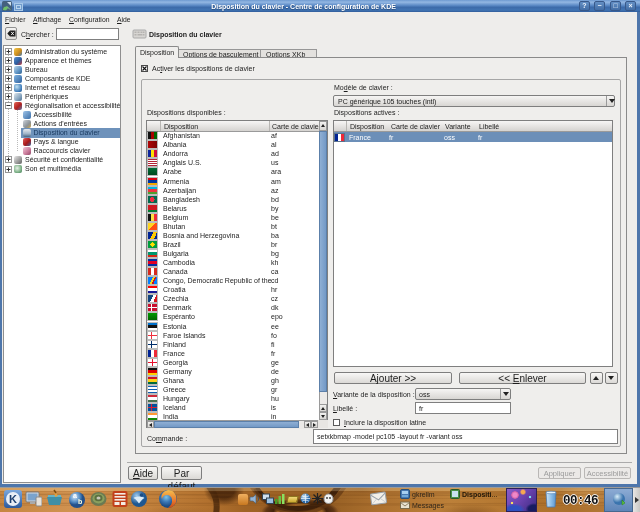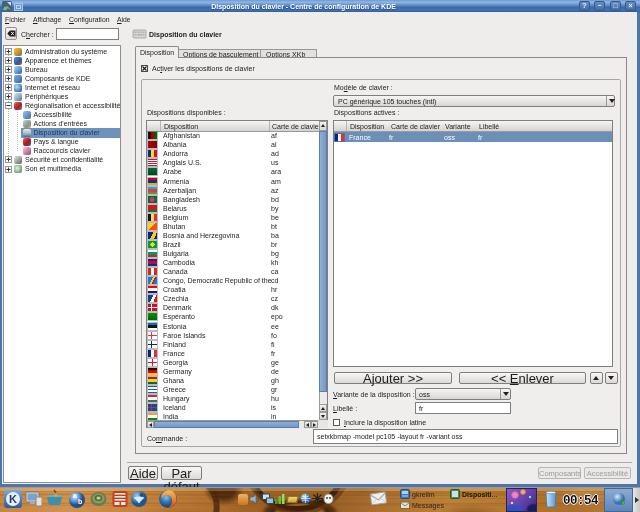--- a/index.html
+++ b/index.html
@@ -1,21 +1,21 @@
 <!DOCTYPE html>
 <html><head><meta charset="utf-8"><style>
 html,body{margin:0;padding:0}
 body{width:640px;height:512px;position:relative;overflow:hidden;font-family:"Liberation Sans",sans-serif;background:#eeedeb}
 .a{position:absolute}
 .t{position:absolute;font-size:7px;color:#1c1c1c;white-space:nowrap;line-height:9px}
 u{text-decoration:underline}
 
 .wbtn{position:absolute;top:1px;width:11px;height:10px;background:linear-gradient(#6490c5,#426da5);border:1px solid #38598a;border-radius:2px;box-sizing:border-box;color:#eef4fb;font-size:7px;font-weight:bold;text-align:center;line-height:8.5px}
 
-.btn{position:absolute;background:linear-gradient(#f8f7f6,#dbd9d6);border:1px solid #7e7e7e;border-radius:2px;box-sizing:border-box;font-size:13px;color:#1c1c1c;text-align:center}
+.btn{position:absolute;background:linear-gradient(#f8f7f6,#dbd9d6);border:1px solid #7e7e7e;border-radius:2px;box-sizing:border-box;font-size:10px;color:#1c1c1c;text-align:center}
 .btnd{position:absolute;background:#ebe9e7;border:1px solid #b9b7b5;border-radius:2px;box-sizing:border-box;font-size:7.5px;color:#9b9b9b;text-align:center}
 .inp{position:absolute;background:#fff;border:1px solid #7f7f7f;box-sizing:border-box}
 .cmb{position:absolute;background:linear-gradient(#f6f5f4,#d8d6d3);border:1px solid #7e7e7e;border-radius:2px;box-sizing:border-box}
 .arr{position:absolute;width:0;height:0}
 .exp{position:absolute;left:5px;width:7px;height:7px;background:#fff;border:1px solid #969696;box-sizing:border-box;font-size:7px;line-height:5px;text-align:center;color:#333}
 .tico{position:absolute;width:8px;height:8px;border-radius:2px}
 .flag{position:absolute;width:9px;height:7px;box-shadow:0 0 0 1px rgba(60,60,60,.35)}
 </style></head>
 <body>
 
@@ -335,21 +335,21 @@
 <div class="a" style="left:333px;top:419px;width:7px;height:7px;background:#fff;border:1px solid #5a5a5a;box-sizing:border-box"></div>
 <div class="t" style="left:344px;top:418px"><u>I</u>nclure la disposition latine</div>
 
 <div class="t" style="left:147px;top:434px">Co<u>m</u>mande :</div>
 <div class="inp" style="left:313px;top:429px;width:305px;height:15px"></div>
 <div class="t" style="left:317px;top:432px">setxkbmap -model pc105 -layout fr -variant oss</div>
 
 <div class="a" style="left:127px;top:462px;width:505px;height:1px;background:#ababab"></div>
 <div class="btn" style="left:128px;top:466px;width:30px;height:14px;line-height:13px"><u>A</u>ide</div>
 <div class="btn" style="left:161px;top:466px;width:41px;height:14px;line-height:13px">Par <u>d</u>éfaut</div>
-<div class="btnd" style="left:538px;top:467px;width:43px;height:12px;line-height:11px">Composants</div>
+<div class="btnd" style="left:538px;top:467px;width:43px;height:12px;line-height:11px">Appliquer</div>
 <div class="btnd" style="left:584px;top:467px;width:47px;height:12px;line-height:11px">Accessibilité</div>
 
 <div id="task">
 <div class="a" style="left:0;top:487px;width:640px;height:1px;background:#9a9a9a"></div>
 <div class="a" style="left:0;top:488px;width:640px;height:24px;background:
 radial-gradient(ellipse 46px 16px at 300px 24px, rgba(58,30,8,0) 48%, rgba(62,32,10,.95) 58%, rgba(90,50,18,.9) 74%, rgba(140,86,36,.35) 84%, rgba(0,0,0,0) 92%),
 radial-gradient(ellipse 26px 20px at 224px 2px, rgba(70,36,10,.9) 40%, rgba(70,36,10,0) 78%),
 radial-gradient(ellipse 60px 10px at 180px 26px, rgba(150,95,40,.5), rgba(0,0,0,0) 80%),
 radial-gradient(ellipse 40px 12px at 470px 26px, rgba(110,64,22,.55), rgba(0,0,0,0) 85%),
 radial-gradient(ellipse 35px 14px at 585px 8px, rgba(222,170,100,.5), rgba(0,0,0,0) 85%),
@@ -519,21 +519,21 @@
       <path d="M3 2 L13 2 L12 17 L4 17 Z" fill="url(#gl)" stroke="#4a7ab0" stroke-width=".8"></path>
       <defs>
         <linearGradient id="gl" x1="0" y1="0" x2="1" y2="0">
           <stop offset="0" stop-color="#cfe4f6"></stop>
           <stop offset=".5" stop-color="#8ec0ea"></stop>
           <stop offset="1" stop-color="#5a94cc"></stop>
         </linearGradient>
       </defs>
       <ellipse cx="8" cy="2.5" rx="5" ry="1.3" fill="#e8f4fc" stroke="#4a7ab0" stroke-width=".6"></ellipse>
     </svg>
-<div class="a" style="left:563px;top:494px;width:40px;height:15px;font-family:'Liberation Mono',monospace;font-weight:bold;font-size:12.5px;line-height:15px;letter-spacing:-.5px;color:#101010;text-shadow:-1px 0 0 rgba(255,255,255,.85),1px 0 0 rgba(255,255,255,.85),0 -1px 0 rgba(255,255,255,.85),0 1px 0 rgba(255,255,255,.85)">00:54</div>
+<div class="a" style="left:563px;top:494px;width:40px;height:15px;font-family:'Liberation Mono',monospace;font-weight:bold;font-size:12.5px;line-height:15px;letter-spacing:-.5px;color:#101010;text-shadow:-1px 0 0 rgba(255,255,255,.85),1px 0 0 rgba(255,255,255,.85),0 -1px 0 rgba(255,255,255,.85),0 1px 0 rgba(255,255,255,.85)">00:46</div>
 <div class="a" style="left:557px;top:490px;width:4px;height:20px;background-image:radial-gradient(circle 1px at 1px 1px,#7a4a16 55%,#0000 60%),radial-gradient(circle 1px at 3px 3px,#e8c088 55%,#0000 60%);background-size:4px 4px"></div>
 <div class="a" style="left:604px;top:488px;width:29px;height:24px;background:linear-gradient(#8cabd4,#5e85b8);border:1px solid #46688f;box-sizing:border-box"></div>
 <svg class="a" style="left:612px;top:492px" width="14" height="16" viewBox="0 0 14 16">
       <circle cx="7" cy="7" r="6" fill="url(#bq)"></circle>
       <defs>
         <radialGradient id="bq" cx=".35" cy=".3">
           <stop offset="0" stop-color="#d8ecf8"></stop>
           <stop offset="1" stop-color="#3a74ae"></stop>
         </radialGradient>
       </defs>

